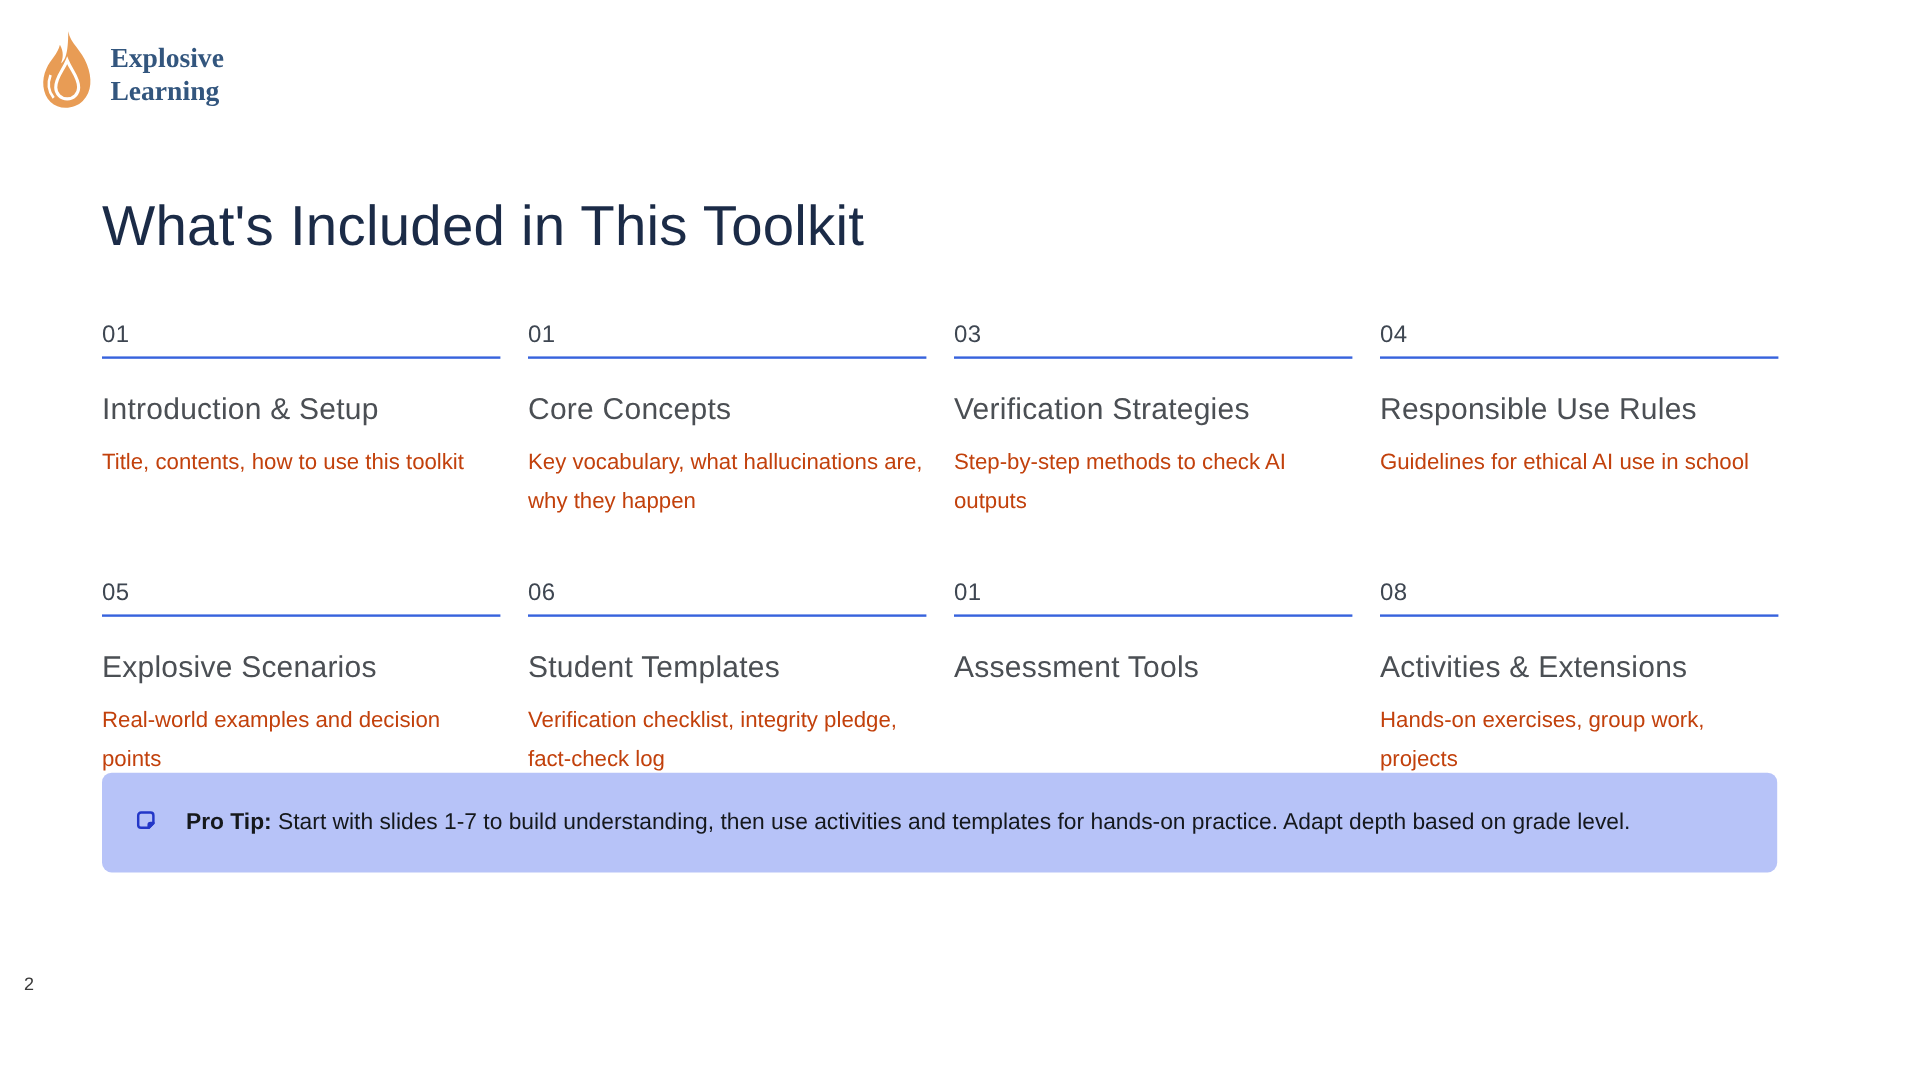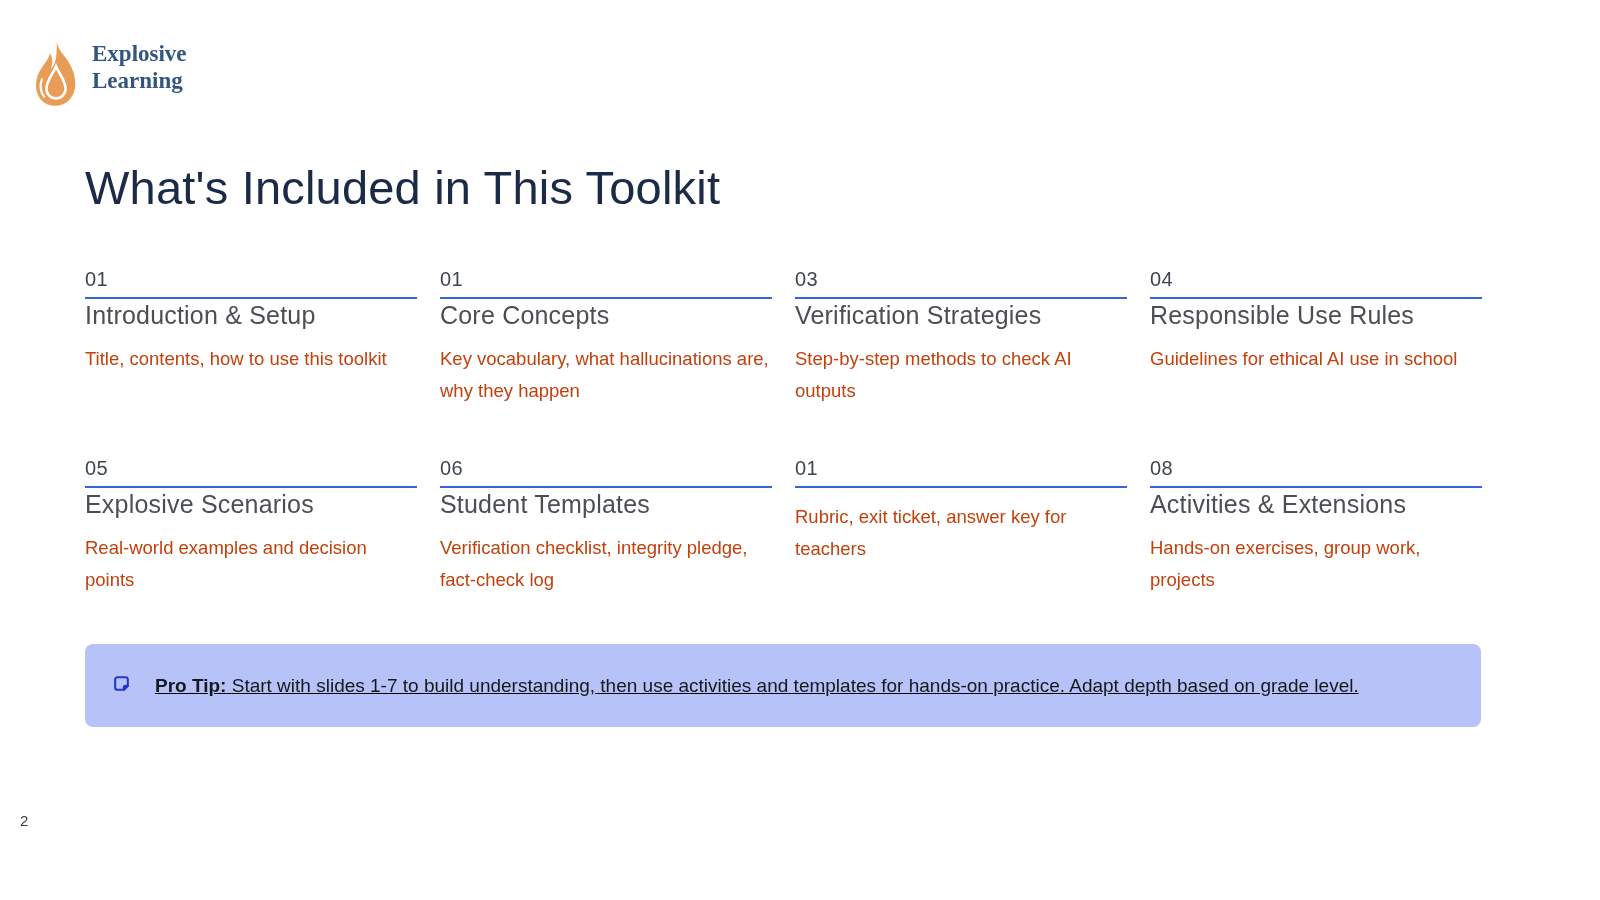--- a/index.html
+++ b/index.html
@@ -5,22 +5,22 @@
   * { margin: 0; padding: 0; box-sizing: border-box; }
   html, body {
     width: 1600px; height: 900px;
     background: #ffffff;
     font-family: "Liberation Sans", sans-serif;
     overflow: hidden;
     position: relative;
   }
   
   .logo {
-    position: absolute; left: 30px; top: 40px;
-    display: flex; align-items: flex-start;
+    position: absolute; left: 30px; top: 24px;
+    display: flex; align-items: center;
   }
   .logo-flame { width: 52px; height: 70px; }
   .brand {
     margin-left: 10px;
     font-family: "Liberation Serif", serif;
     font-weight: bold;
     font-size: 23px;
     line-height: 27px;
     color: #33567e;
   }
@@ -45,41 +45,40 @@
     color: #3e4651;
     letter-spacing: 0.3px;
   }
   .item-rule {
     height: 2px;
     background: #3763dd;
     margin-top: 6px;
     border: none;
   }
   .item-title {
-    margin-top: 2px;
+    margin-top: 28px;
     font-size: 25px;
     font-weight: 400;
     color: #4b4f54;
     letter-spacing: 0.2px;
   }
   .item-desc {
     margin-top: 13px;
     font-size: 18.5px;
     color: #c2410c;
     line-height: 32px;
   }
   
   .pro-tip {
     position: absolute; left: 85px; top: 644px;
     width: 1396px; height: 83px;
     background: #b7c3f8;
     border-radius: 8px;
     display: flex; align-items: center;
     padding: 0 30px 0 27px;
-    text-decoration: underline;
   }
   .tip-icon { width: 19px; height: 19px; flex: 0 0 auto; }
   .tip-text {
     margin-left: 24px;
     font-size: 19px;
     color: #15181c;
     line-height: 26px;
   }
   .tip-label { font-weight: bold; }
   
@@ -143,21 +142,21 @@
   </div>
   <div class="item">
     <div class="item-num">06</div>
     <div class="item-rule"></div>
     <div class="item-title">Student Templates</div>
     <div class="item-desc">Verification checklist, integrity pledge, fact-check log</div>
   </div>
   <div class="item">
     <div class="item-num">01</div>
     <div class="item-rule"></div>
-    <div class="item-desc">Rubric, exit ticket, answer key for teachers</div>
+    <div class="item-title">Assessment Tools</div>
   </div>
   <div class="item">
     <div class="item-num">08</div>
     <div class="item-rule"></div>
     <div class="item-title">Activities &amp; Extensions</div>
     <div class="item-desc">Hands-on exercises, group work, projects</div>
   </div>
 </div>
 
 <div class="pro-tip">

